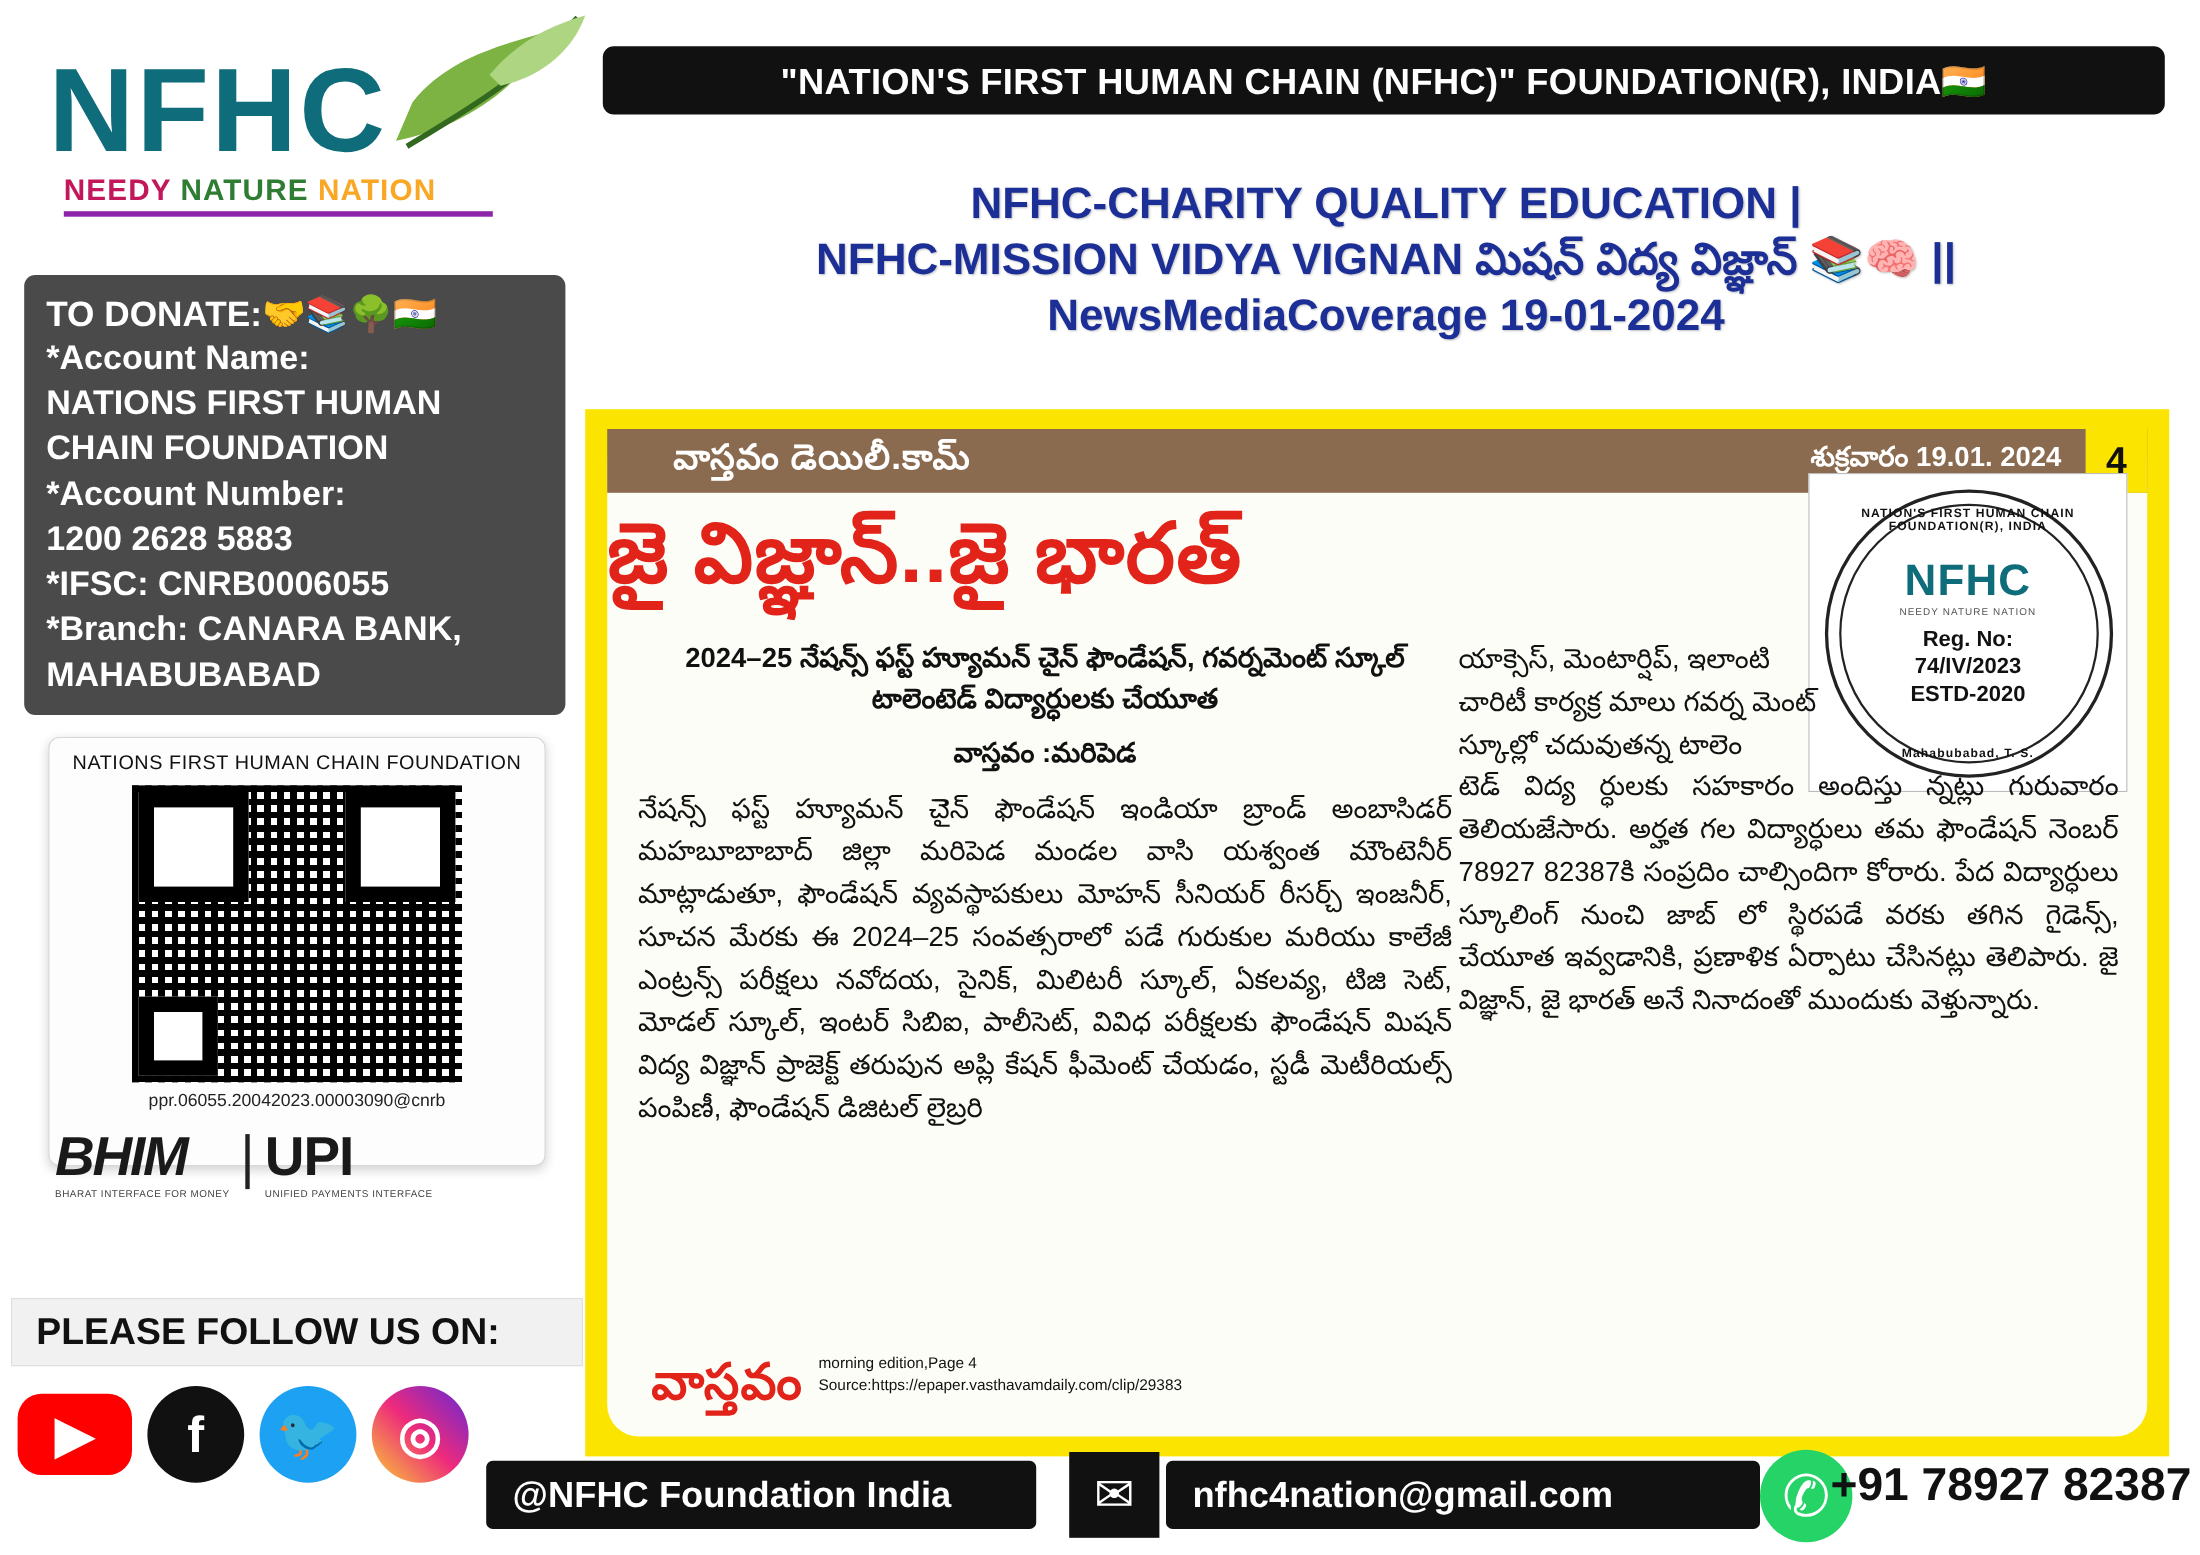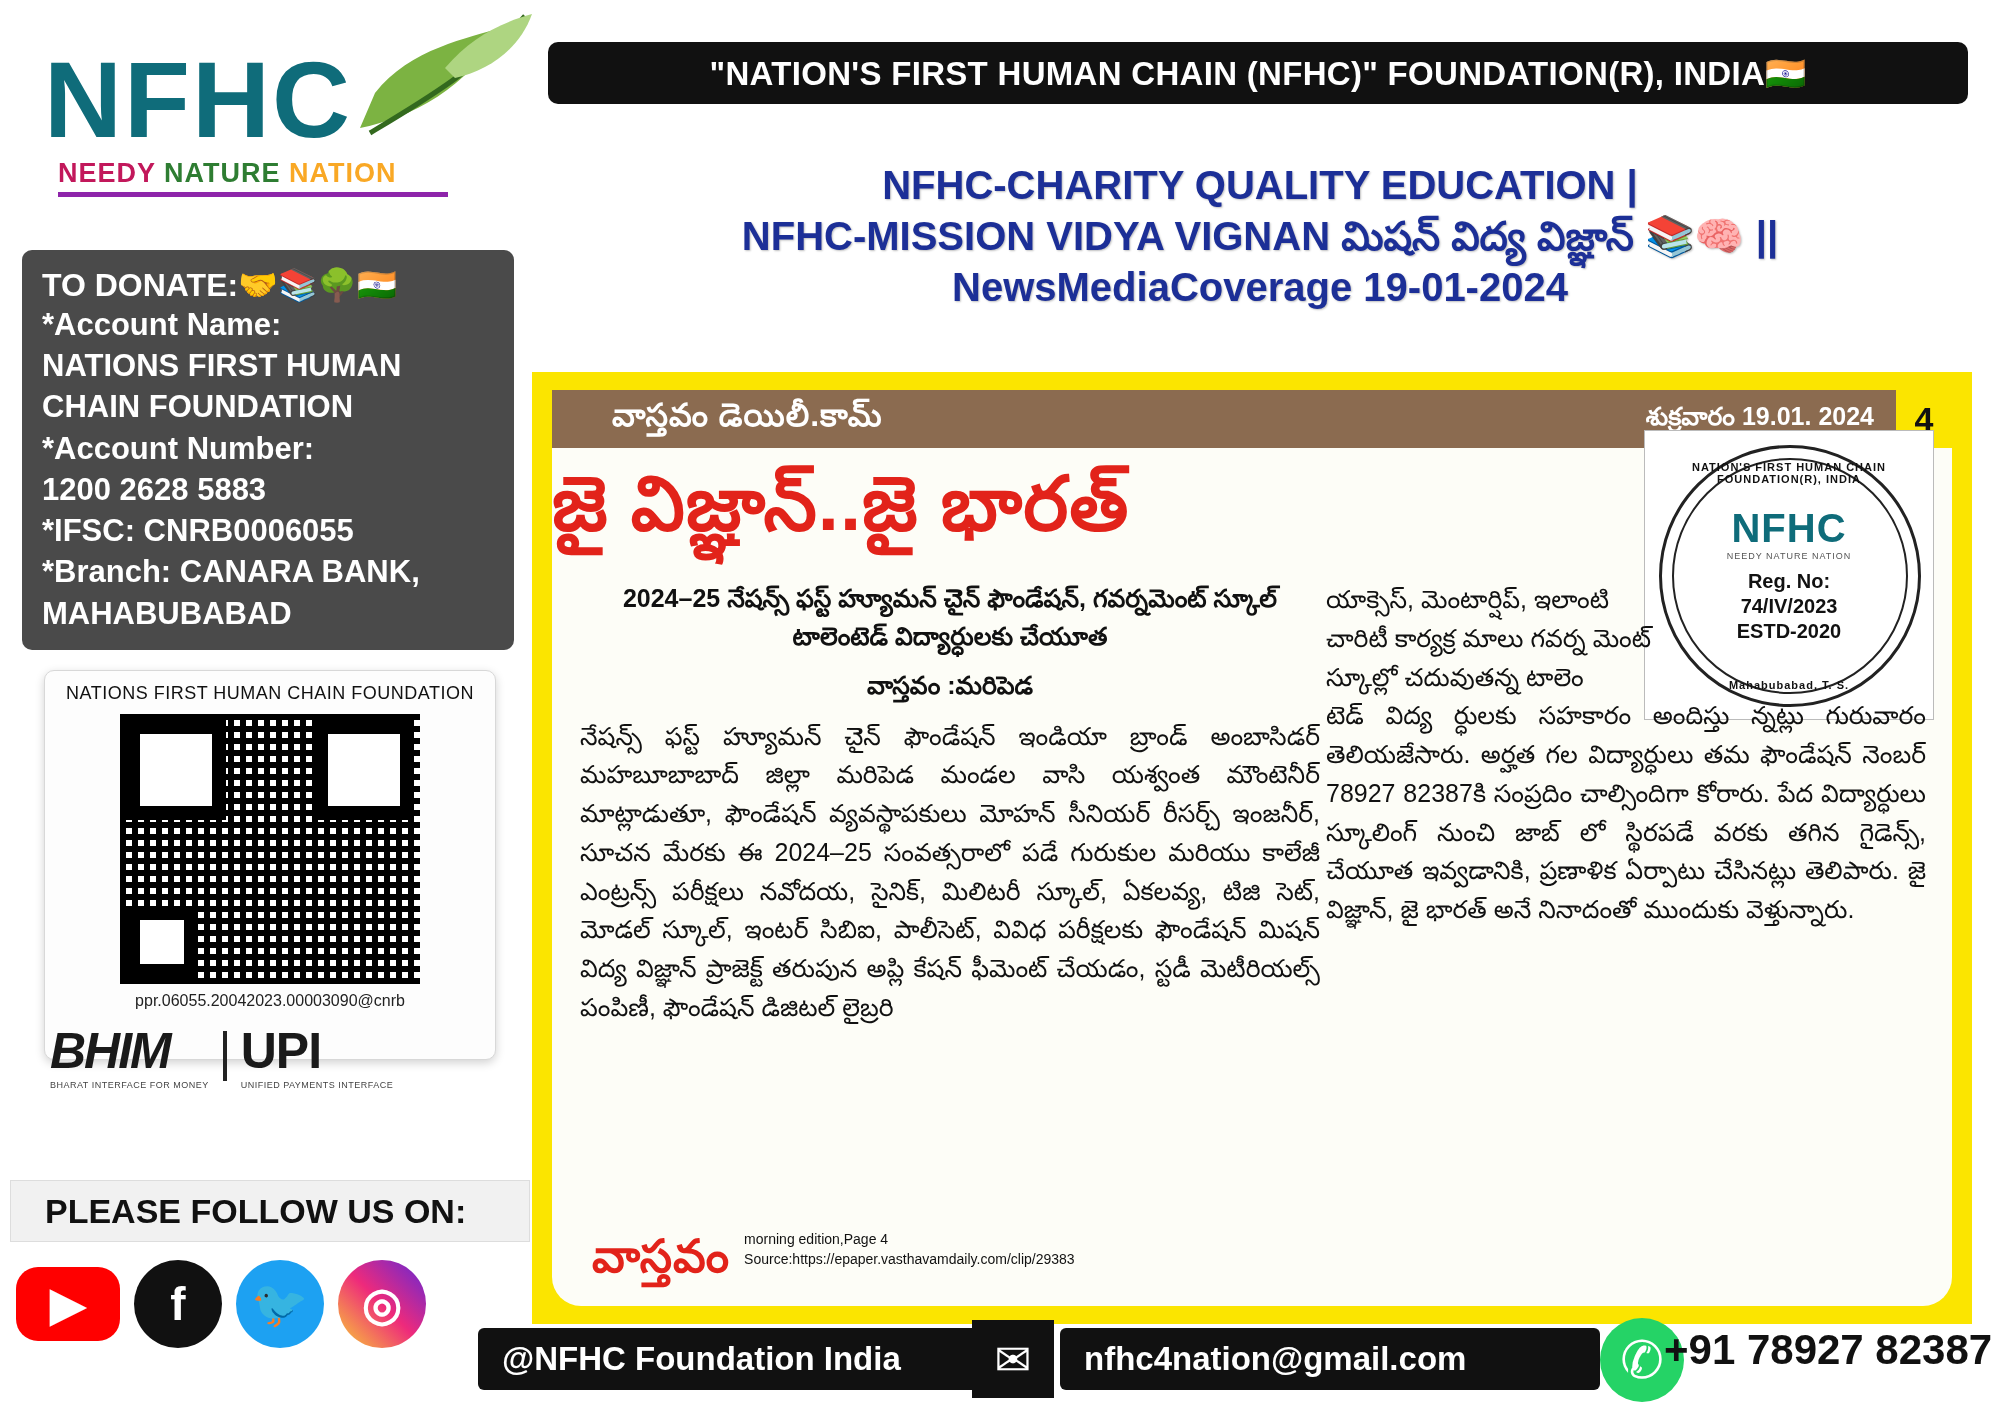--- a/index.html
+++ b/index.html
@@ -71,21 +71,21 @@
   .bhim-txt{ font-size:50px; font-weight:bold; font-style:italic; color:#1a1a1a; letter-spacing:-2px;}
   .bhim-sub{ font-size:9px; color:#444; letter-spacing:.5px;}
   .vbar{ width:4px; height:50px; background:#222; }
   .upi-txt{ font-size:50px; font-weight:bold; color:#1a1a1a; letter-spacing:-1px;}
 
   .follow-bar{
     position:absolute; left:10px; top:1180px; width:520px; height:62px;
     background:#f1f1f1; border:1px solid #ddd; display:flex; align-items:center;
     padding-left:22px;
   }
-  .follow-bar span{ font-size:34px; font-weight:bold; color:#111;margin-left:12px; }
+  .follow-bar span{ font-size:34px; font-weight:bold; color:#111; }
 
   
   .title-bar{
     position:absolute; left:548px; top:42px; width:1420px; height:62px;
     background:#111; border-radius:10px; display:flex; align-items:center;
     justify-content:center;
   }
   .title-bar span{
     color:#fff; font-size:33px; font-weight:bold; letter-spacing:.3px;
   }
@@ -177,21 +177,21 @@
   .ico.yt{ background:#ff0000; border-radius:22px; width:104px; height:74px;}
   .ico.fb{ background:#111; }
   .ico.tw{ background:#1da1f2; }
   .ico.ig{ background:linear-gradient(45deg,#f9ce34,#ee2a7b,#6228d7); }
 
   .pill{
     position:absolute; height:62px; background:#111; border-radius:6px;
     display:flex; align-items:center; padding:0 24px;
   }
   .pill span{ color:#fff; font-size:33px; font-weight:bold; }
-  .handle-pill{ left:478px; top:1328px; width:500px; }
+  .handle-pill{ left:442px; top:1328px; width:500px; }
   .mail-pill{ left:1060px; top:1328px; width:540px; }
   .mail-icon{
     position:absolute; left:972px; top:1320px; width:82px;height:78px; background:#111;
     display:flex;align-items:center;justify-content:center; color:#fff; font-size:44px;
   }
   .wa-icon{
     position:absolute; left:1600px; top:1318px; width:84px;height:84px; border-radius:50%;
     background:#25d366; display:flex;align-items:center;justify-content:center; color:#fff; font-size:52px;
   }
   .phone-txt{

